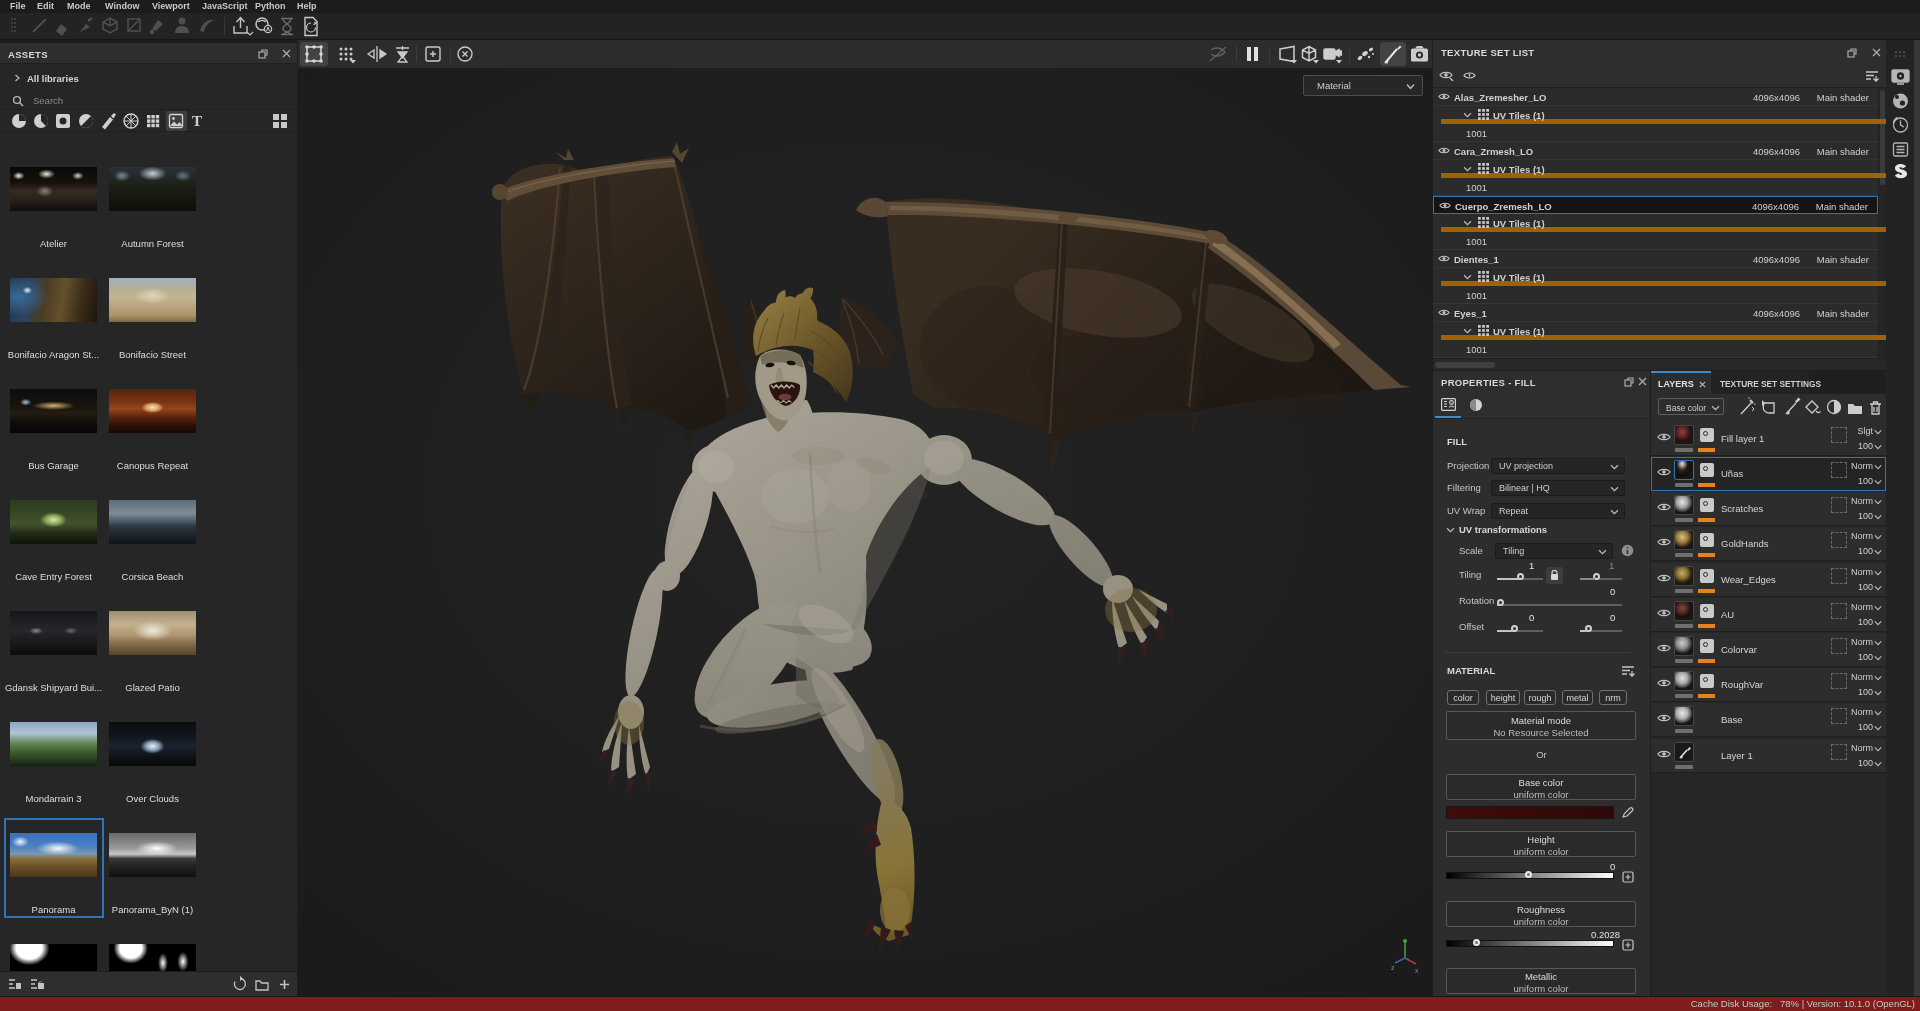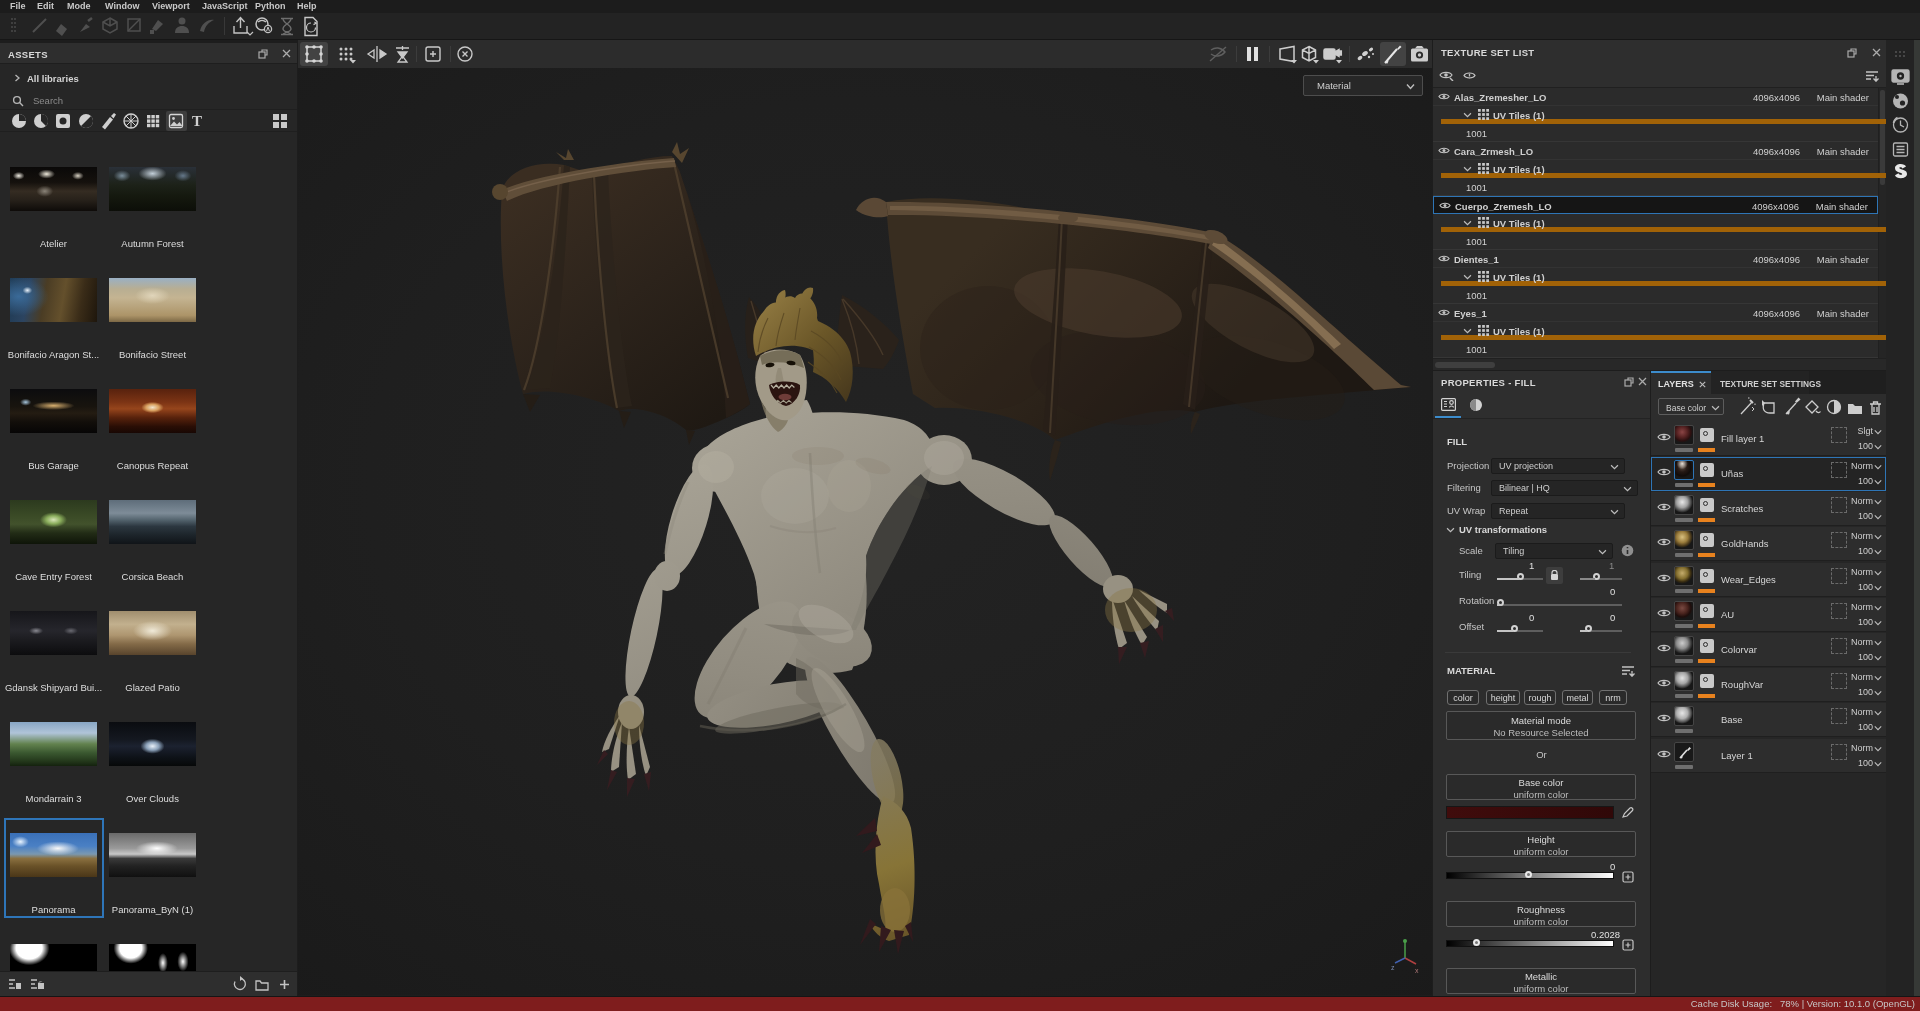--- a/index.html
+++ b/index.html
@@ -766,21 +766,21 @@
     </div>
     <b class="plabel" style="left:14px;top:65px;color:#dadada;">FILL</b>
     <span class="plabel" style="left:14px;top:89px;">Projection</span>
     <div class="dd" style="left:58px;top:87px;width:134px;">
         <span>UV projection</span>
         <svg>
           <use href="#sym-chev"></use>
         </svg>
       </div>
     <span class="plabel" style="left:14px;top:111px;">Filtering</span>
-    <div class="dd" style="left:58px;top:109px;width:147px;">
+    <div class="dd" style="left:58px;top:109px;width:134px;">
         <span>Bilinear | HQ</span>
         <svg>
           <use href="#sym-chev"></use>
         </svg>
       </div>
     <span class="plabel" style="left:14px;top:134px;">UV Wrap</span>
     <div class="dd" style="left:58px;top:132px;width:134px;">
         <span>Repeat</span>
         <svg>
           <use href="#sym-chev"></use>

